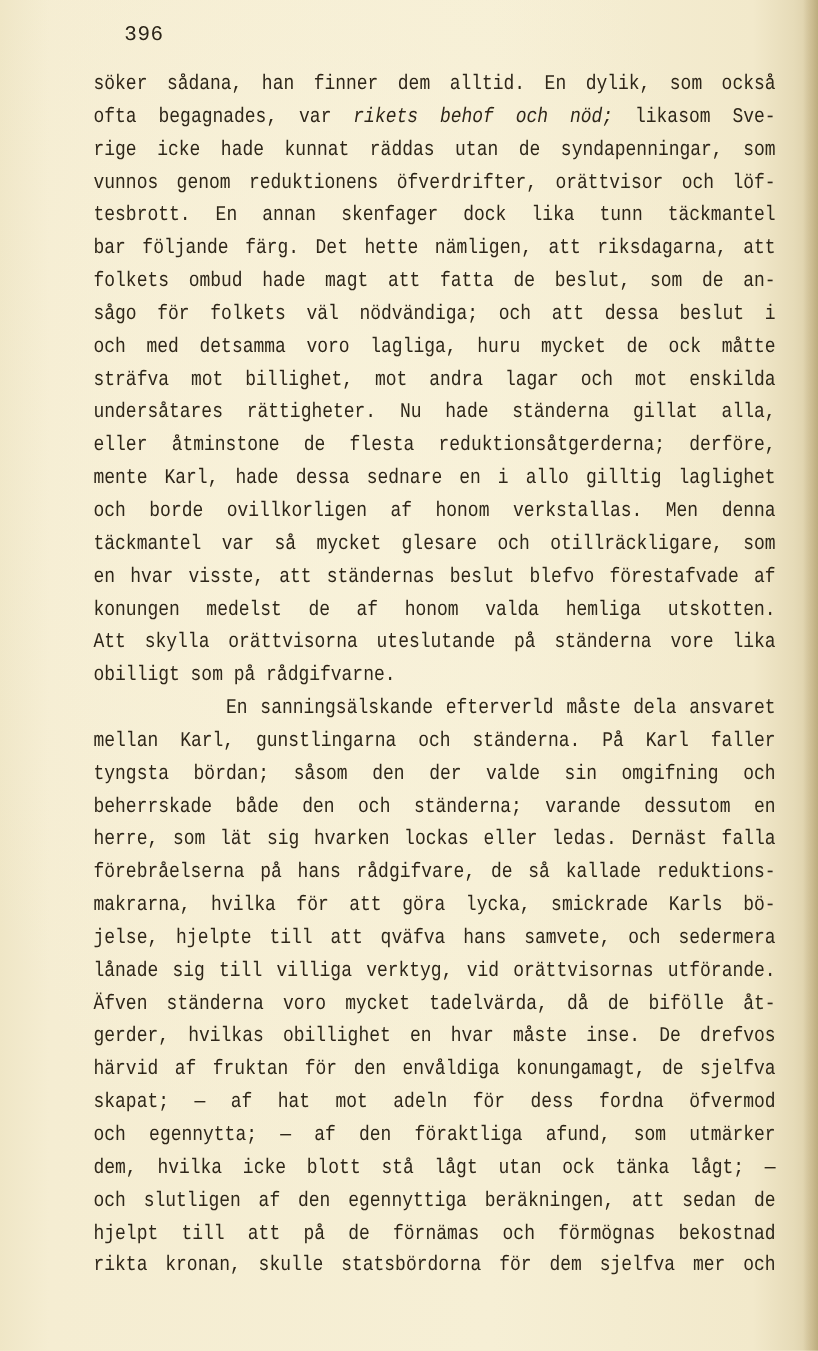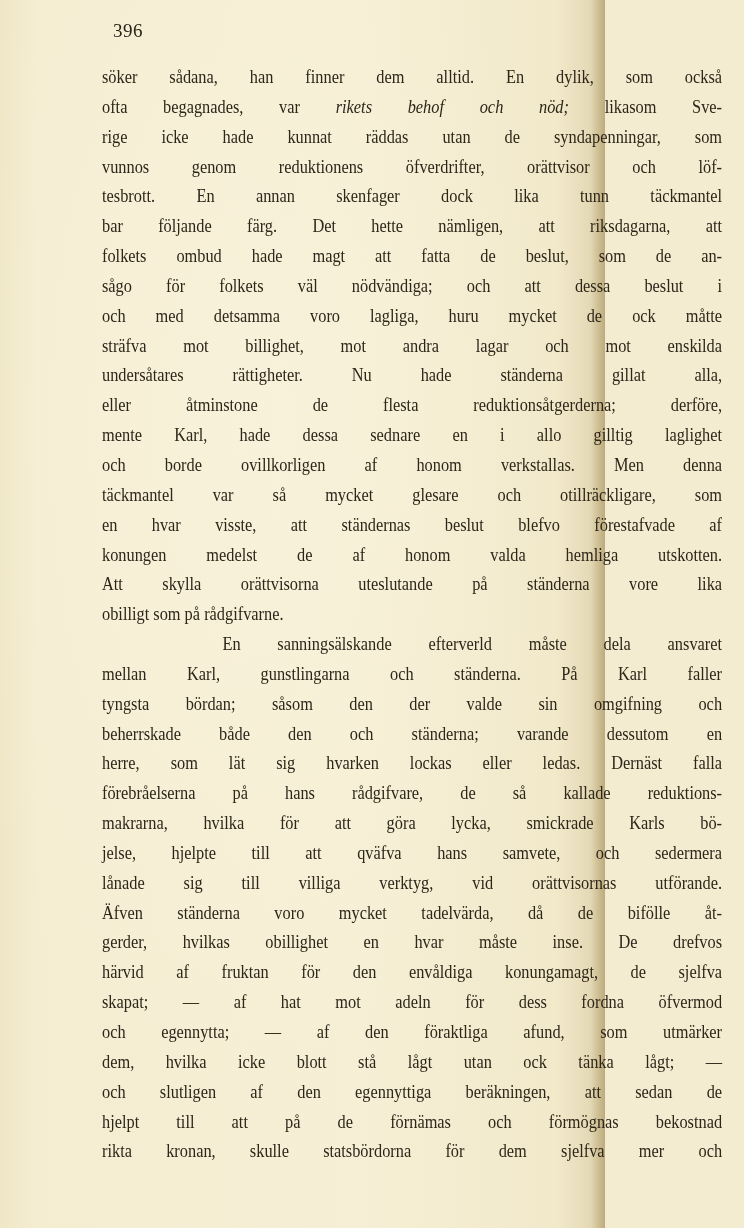--- a/index.html
+++ b/index.html
@@ -11,42 +11,43 @@
       height: 1228px;
       position: relative;
       overflow: hidden;
       background: #f4ecd0;
       font-family: "Liberation Serif", "DejaVu Serif", serif;
       color: #2c2416;
     }
     .page {
       position: absolute;
       left: 0; top: 0;
-      width: 605px; height: 1228px;
+      width: 744px; height: 1228px;
       background:
         radial-gradient(ellipse at 40% 35%, rgba(250,244,222,0.6) 0%, rgba(244,236,208,0) 60%),
         linear-gradient(90deg, #efe6c6 0%, #f5edd2 6%, #f6efd5 60%, #f2e9cb 92%, #e6dbb8 97%, #d8caa2 100%);
+      font-family: Liberation Mono, monospace;
     }
     .edge-shadow {
       position: absolute;
       right: 0; top: 0;
       width: 14px; height: 1228px;
       background: linear-gradient(90deg, rgba(200,185,140,0) 0%, rgba(190,172,125,0.55) 60%, rgba(175,158,110,0.7) 100%);
     }
     .page-number {
       position: absolute;
       left: 113px;
       top: 20px;
       font-size: 19px;
       letter-spacing: 0.5px;
       color: #2b2418;
     }
     .text-block {
       position: absolute;
-      left: 102px;
+      left: 85px;
       top: 62px;
       width: 620px;
     }
     .line {
       display: block;
       height: 29.85px;
       line-height: 29.85px;
       font-size: 19px;
       text-align: justify;
       text-align-last: justify;

